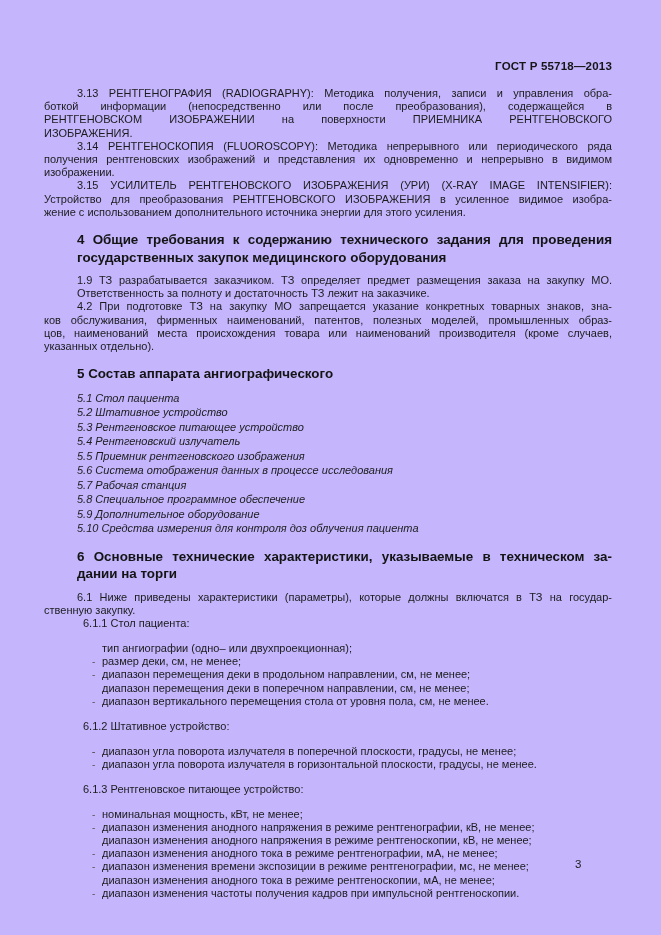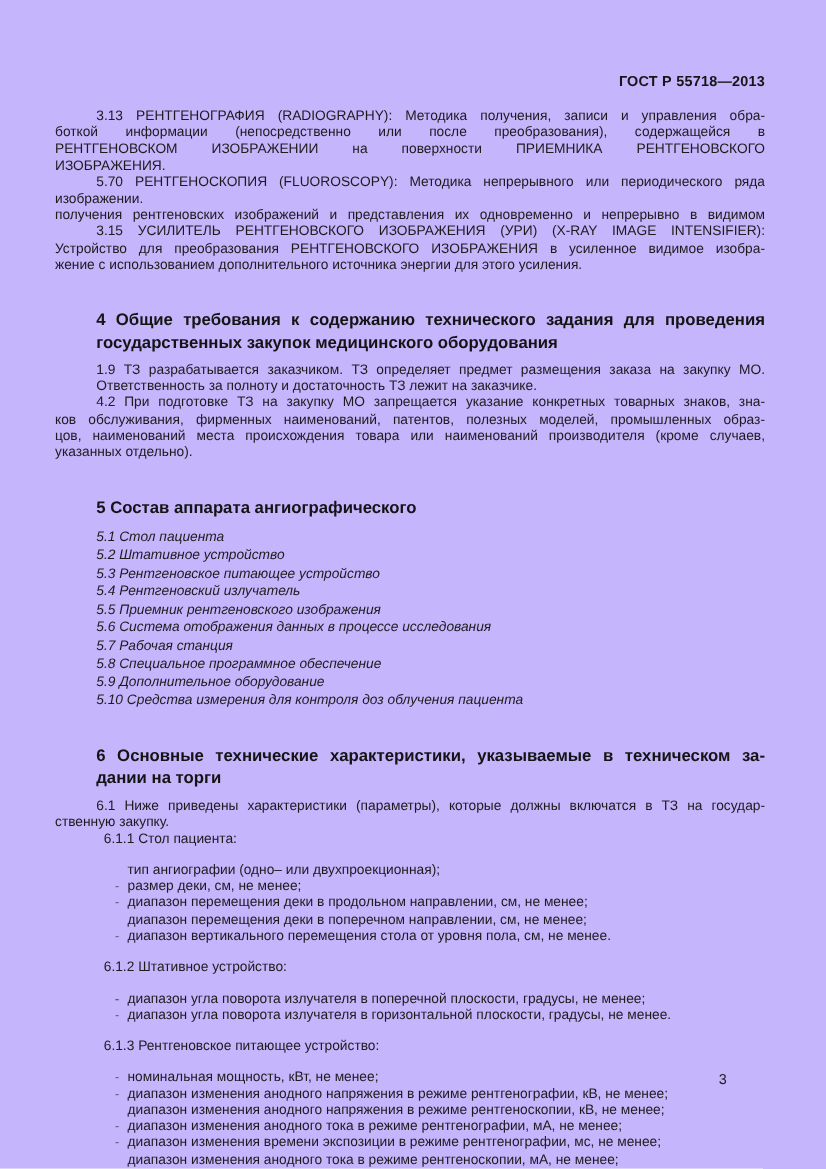--- a/index.html
+++ b/index.html
@@ -31,21 +31,21 @@
   .p-line {
     font-size: 11px;
     line-height: 13.2px;
     text-align: justify;
     text-align-last: justify;
     white-space: normal;
   }
   .p-line.last { text-align: left; text-align-last: left; }
   .p-line.ind { text-indent: 33px; }
   .b { font-weight: normal; }
-  .heading { margin: 28px 0 8px 0; }
+  .heading { margin: 12px 0 8px 0; }
   .h-line {
     font-size: 13.4px;
     font-weight: bold;
     line-height: 17.5px;
     padding-left: 33px;
     text-align: justify;
     text-align-last: justify;
     color: #141414;
   }
   .h-line.last { text-align: left; text-align-last: left; }
@@ -89,23 +89,23 @@
 <div class="page">
   <div class="doc-header">ГОСТ Р 55718—2013</div>
   <div class="body-col">
       <div class="para">
         <div class="p-line ind"><span>3.13 </span><span class="b">РЕНТГЕНОГРАФИЯ</span><span> (RADIOGRAPHY): Методика получения, записи и управления обра-</span></div>
         <div class="p-line"><span>боткой информации (непосредственно или после преобразования), содержащейся в</span></div>
         <div class="p-line"><span>РЕНТГЕНОВСКОМ ИЗОБРАЖЕНИИ на поверхности ПРИЕМНИКА РЕНТГЕНОВСКОГО</span></div>
         <div class="p-line last"><span>ИЗОБРАЖЕНИЯ.</span></div>
       </div>
       <div class="para">
-        <div class="p-line ind"><span>5.70 </span><span class="b">РЕНТГЕНОСКОПИЯ</span><span> (FLUOROSCOPY): Методика непрерывного или периодического ряда</span></div>
+        <div class="p-line ind"><span>3.14 </span><span class="b">РЕНТГЕНОСКОПИЯ</span><span> (FLUOROSCOPY): Методика непрерывного или периодического ряда</span></div>
+        <div class="p-line"><span>получения рентгеновских изображений и представления их одновременно и непрерывно в видимом</span></div>
         <div class="p-line last"><span>изображении.</span></div>
-        <div class="p-line"><span>получения рентгеновских изображений и представления их одновременно и непрерывно в видимом</span></div>
       </div>
       <div class="para">
         <div class="p-line ind"><span>3.15 </span><span class="b">УСИЛИТЕЛЬ РЕНТГЕНОВСКОГО ИЗОБРАЖЕНИЯ (УРИ)</span><span> (X-RAY IMAGE INTENSIFIER):</span></div>
         <div class="p-line"><span>Устройство для преобразования РЕНТГЕНОВСКОГО ИЗОБРАЖЕНИЯ в усиленное видимое изобра-</span></div>
         <div class="p-line last"><span>жение с использованием дополнительного источника энергии для этого усиления.</span></div>
       </div>
       <div class="heading">
         <div class="h-line">4 Общие требования к содержанию технического задания для проведения</div>
         <div class="h-line last">государственных закупок медицинского оборудования</div>
       </div>

